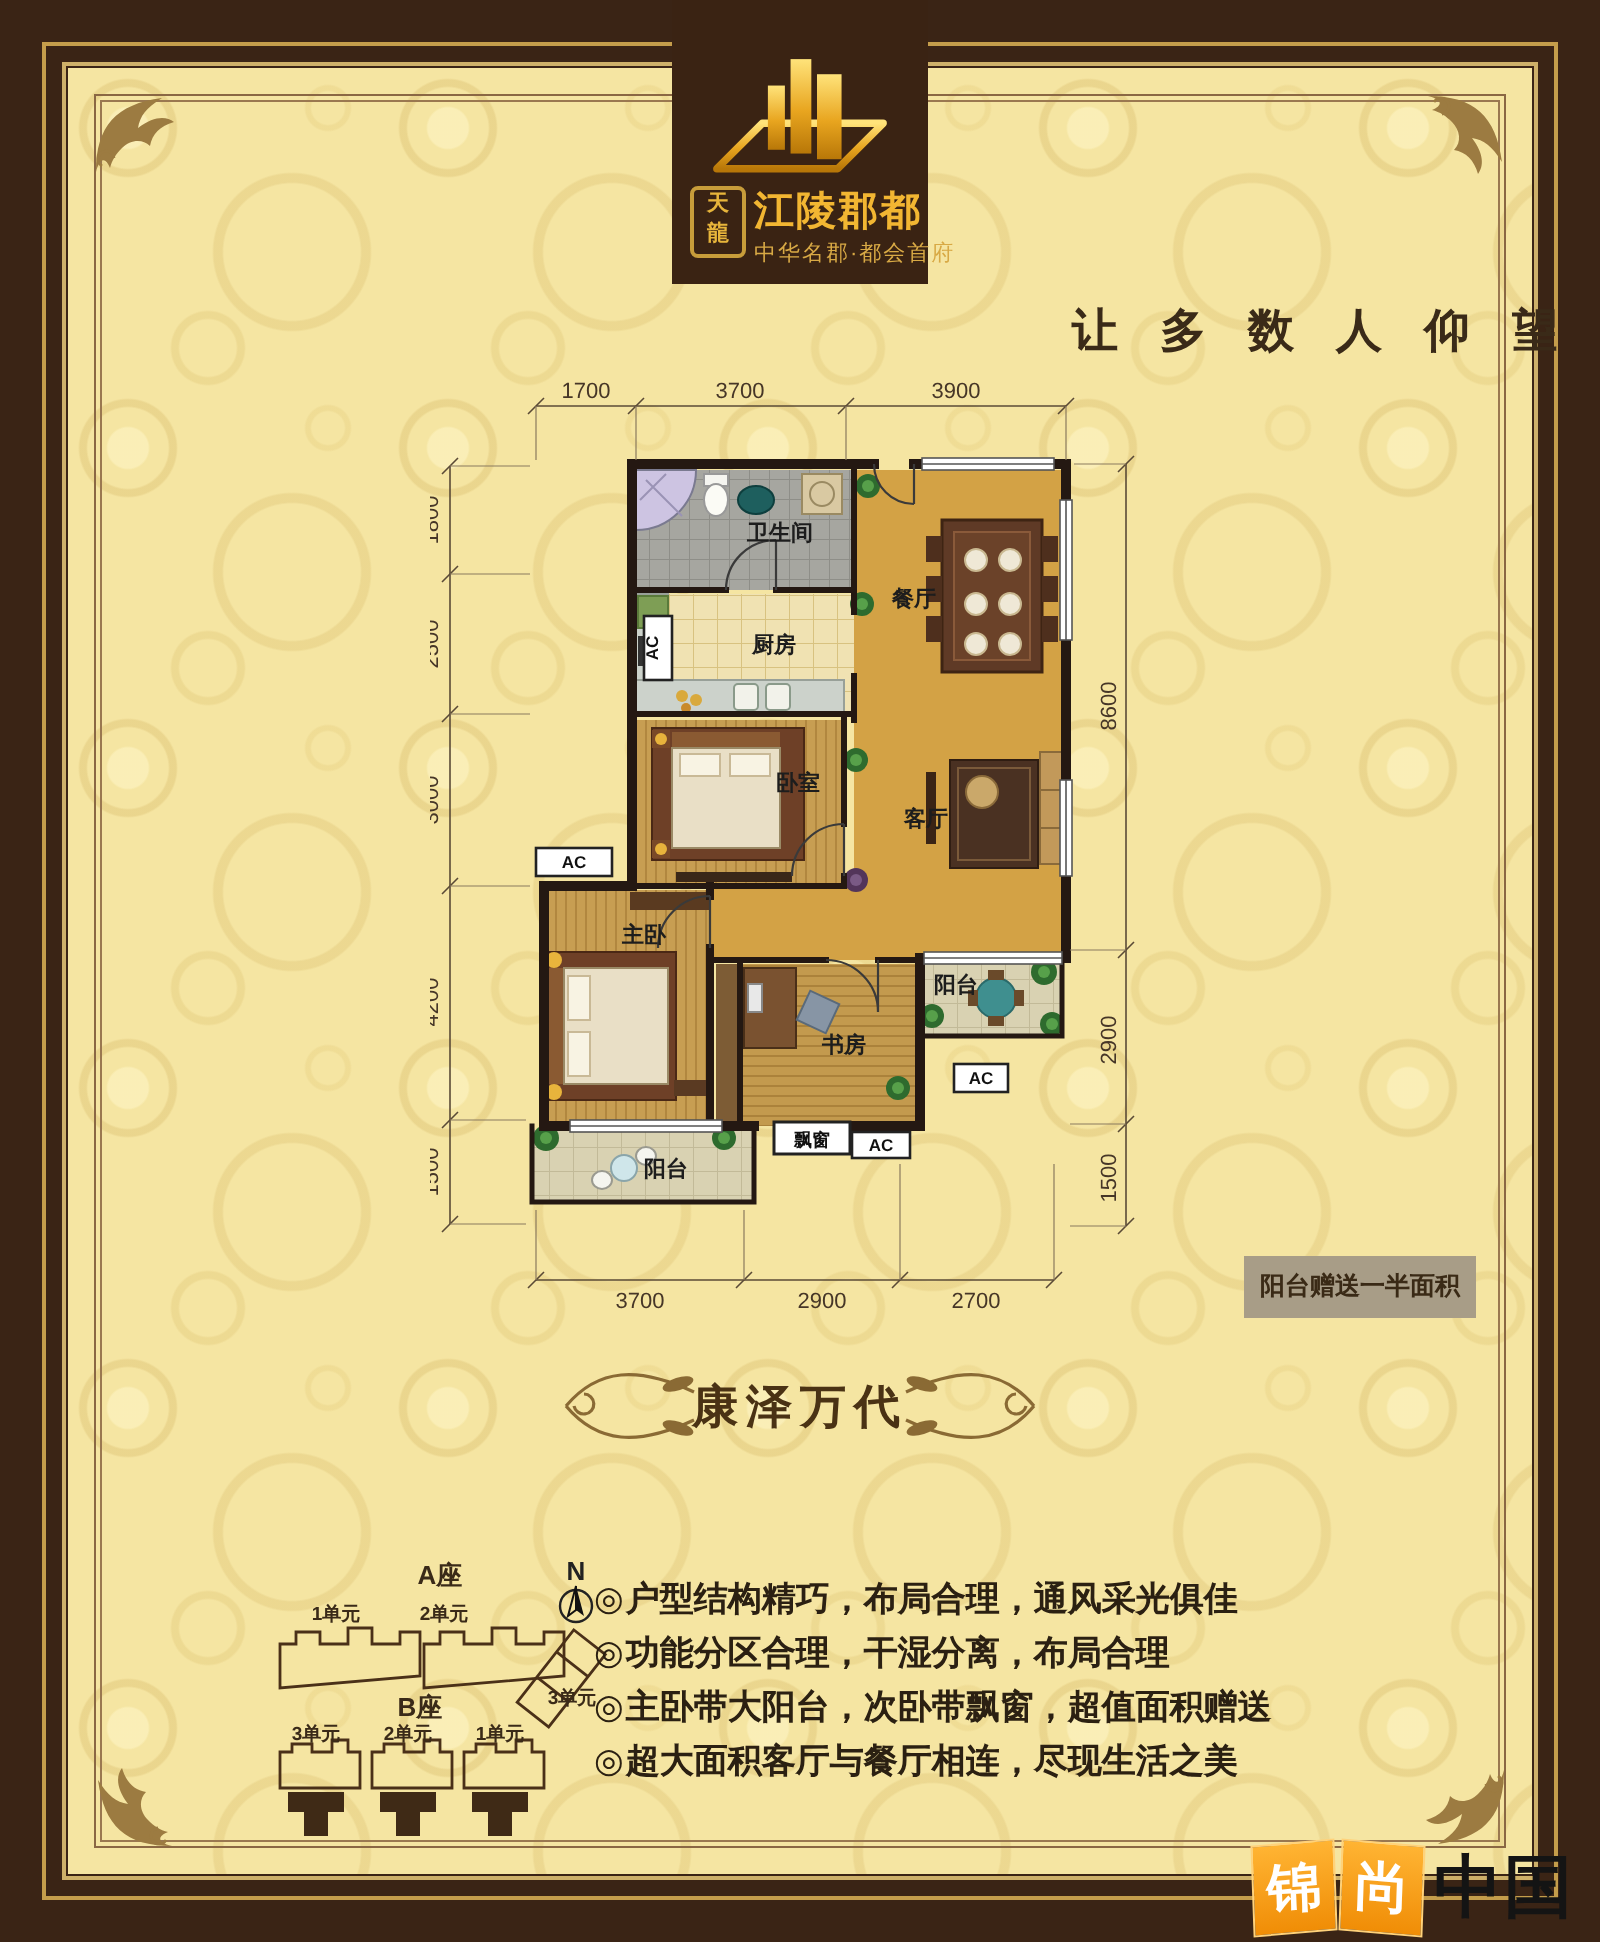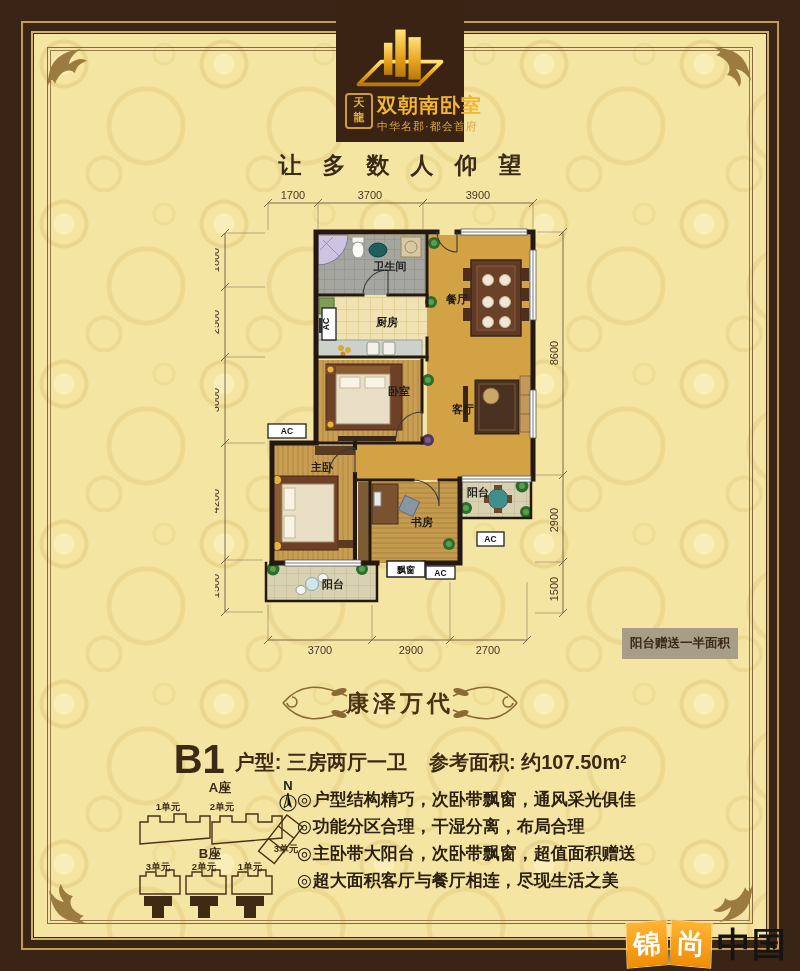--- a/index.html
+++ b/index.html
@@ -22,21 +22,21 @@
   .c-tl{left:45px;top:45px;}
   .c-tr{right:45px;top:45px;transform:rotate(90deg);}
   .c-br{right:45px;bottom:45px;transform:rotate(180deg);}
   .c-bl{left:45px;bottom:45px;transform:rotate(270deg);}
   .banner{position:absolute;left:336px;top:0;width:128px;height:142px;background:#3a2313;z-index:5;}
   .banner .bsvg{position:absolute;left:16px;top:22px;}
   .seal{position:absolute;left:9px;top:93px;width:24px;height:32px;border:2px solid #c89d3a;border-radius:4px;
         color:#e7b53b;font-size:11px;font-weight:bold;line-height:15px;text-align:center;}
   .bname{position:absolute;left:41px;top:92px;width:86px;color:#f2b632;font-size:20px;font-weight:bold;letter-spacing:1px;white-space:nowrap;}
   .bsub{position:absolute;left:41px;top:119px;width:86px;color:#d8a945;font-size:11px;letter-spacing:1px;white-space:nowrap;}
-  .slogan{position:absolute;left:0;top:150px;width:100%;text-align:center;font-size:23px;font-weight:bold;
+  .slogan{position:absolute;left:0;top:150px;width:100%;text-align:right;font-size:23px;font-weight:bold;
           color:#3a2a18;letter-spacing:21px;padding-left:21px;box-sizing:border-box;z-index:4;}
   .floorplan{position:absolute;left:215px;top:190px;z-index:4;}
   svg text{font-family:"Liberation Sans","DejaVu Sans",sans-serif;}
   .dim{font-size:11px;fill:#463627;}
   .room{font-size:11px;font-weight:bold;fill:#1d1d1d;}
   .roomS{font-size:9px;font-weight:bold;fill:#111;}
   .ac{font-size:8.5px;font-weight:bold;fill:#111;}
   .note-box{position:absolute;left:622px;top:628px;background:#a89d87;color:#3a2a16;font-size:12.5px;
             font-weight:bold;padding:7px 8px;z-index:4;}
   .section-title{position:absolute;left:50%;transform:translateX(-50%);top:674px;z-index:4;}
@@ -95,21 +95,21 @@
       </defs>
       <path d="M6,66 L30,42 L94,42 L70,66 Z" fill="none" stroke="url(#gold)" stroke-width="4" stroke-linejoin="round"></path>
       <rect x="33" y="22" width="9" height="34" fill="url(#gold)"></rect>
       <rect x="45" y="8" width="11" height="50" fill="url(#gold)"></rect>
       <rect x="59" y="16" width="13" height="45" fill="url(#gold)"></rect>
     </svg>
     <div class="seal">
       <div>天</div>
       <div>龍</div>
     </div>
-    <div class="bname">双朝南卧室</div>
+    <div class="bname">江陵郡都</div>
     <div class="bsub">中华名郡·都会首府</div>
   </div>
 
   <div class="slogan">让多数人仰望</div>
 
   <svg class="floorplan" width="360" height="475" viewBox="0 0 360 475">
     <defs>
       <pattern id="plank" width="10" height="10" patternUnits="userSpaceOnUse">
         <rect width="10" height="10" fill="#c79e52"></rect>
           <path d="M3,0 V10 M8,0 V10" stroke="#b1873f" stroke-width="1"></path>
@@ -372,23 +372,20 @@
       <path d="M242,29 C226,48 206,49 178,36"></path>
       <path d="M238,29 a5,5 0 1,1 -5,-6"></path>
     </g>
     <ellipse cx="64" cy="18" rx="8" ry="3.2" fill="#8a6a34" transform="rotate(-18 64 18)"></ellipse>
     <ellipse cx="64" cy="40" rx="8" ry="3.2" fill="#8a6a34" transform="rotate(18 64 40)"></ellipse>
     <ellipse cx="186" cy="18" rx="8" ry="3.2" fill="#8a6a34" transform="rotate(18 186 18)"></ellipse>
     <ellipse cx="186" cy="40" rx="8" ry="3.2" fill="#8a6a34" transform="rotate(-18 186 40)"></ellipse>
     <text x="125" y="37" text-anchor="middle" font-size="23" font-weight="bold" fill="#4a3214" letter-spacing="4">康泽万代</text>
   </svg>
 
-  <div class="unit-line">
-    <span class="code">B1</span><span class="txt">户型: 三房两厅一卫</span><span class="gap"></span><span class="txt">参考面积: 约107.50m</span><sup>2</sup>
-  </div>
 
   <svg class="siteplan" width="180" height="158" viewBox="0 0 180 158">
     <g fill="none" stroke="#4a3018" stroke-width="1.4">
       <path d="M12,66 V44 h8 v-6 h12 v6 h14 v-8 h12 v8 h14 v-6 h10 v22 z"></path>
       <path d="M84,66 V44 h8 v-6 h12 v6 h14 v-8 h12 v8 h14 v-6 h10 v22 z"></path>
       <g transform="translate(152,62) rotate(38)">
           <rect x="-10" y="-24" width="20" height="46"></rect>
           <path d="M-10,-10 h20 M-10,6 h20"></path>
         </g>
       <path d="M12,116 V98 h6 v-4 h10 v4 h10 v-6 h8 v6 h6 v18 z"></path>
@@ -410,21 +407,21 @@
     <text x="40" y="32" text-anchor="middle" font-size="9.5" font-weight="bold" fill="#3a2a18">1单元</text>
     <text x="94" y="32" text-anchor="middle" font-size="9.5" font-weight="bold" fill="#3a2a18">2单元</text>
     <text x="158" y="74" text-anchor="middle" font-size="9.5" font-weight="bold" fill="#3a2a18">3单元</text>
     <text x="82" y="80" text-anchor="middle" font-size="13" font-weight="bold" fill="#3a2a18">B座</text>
     <text x="30" y="92" text-anchor="middle" font-size="9.5" font-weight="bold" fill="#3a2a18">3单元</text>
     <text x="76" y="92" text-anchor="middle" font-size="9.5" font-weight="bold" fill="#3a2a18">2单元</text>
     <text x="122" y="92" text-anchor="middle" font-size="9.5" font-weight="bold" fill="#3a2a18">1单元</text>
   </svg>
 
   <ul class="features">
-    <li><span class="fbul">◎</span><span>户型结构精巧，次卧带飘窗，通风采光俱佳</span></li>
+    <li><span class="fbul">◎</span><span>户型结构精巧，布局合理，通风采光俱佳</span></li>
     <li><span class="fbul">◎</span><span>功能分区合理，干湿分离，布局合理</span></li>
     <li><span class="fbul">◎</span><span>主卧带大阳台，次卧带飘窗，超值面积赠送</span></li>
     <li><span class="fbul">◎</span><span>超大面积客厅与餐厅相连，尽现生活之美</span></li>
   </ul>
 
   <div class="watermark">
     <div class="wm-box wm-b1">锦</div>
     <div class="wm-box wm-b2">尚</div>
     <div class="wm-rest">中国</div>
   </div>

